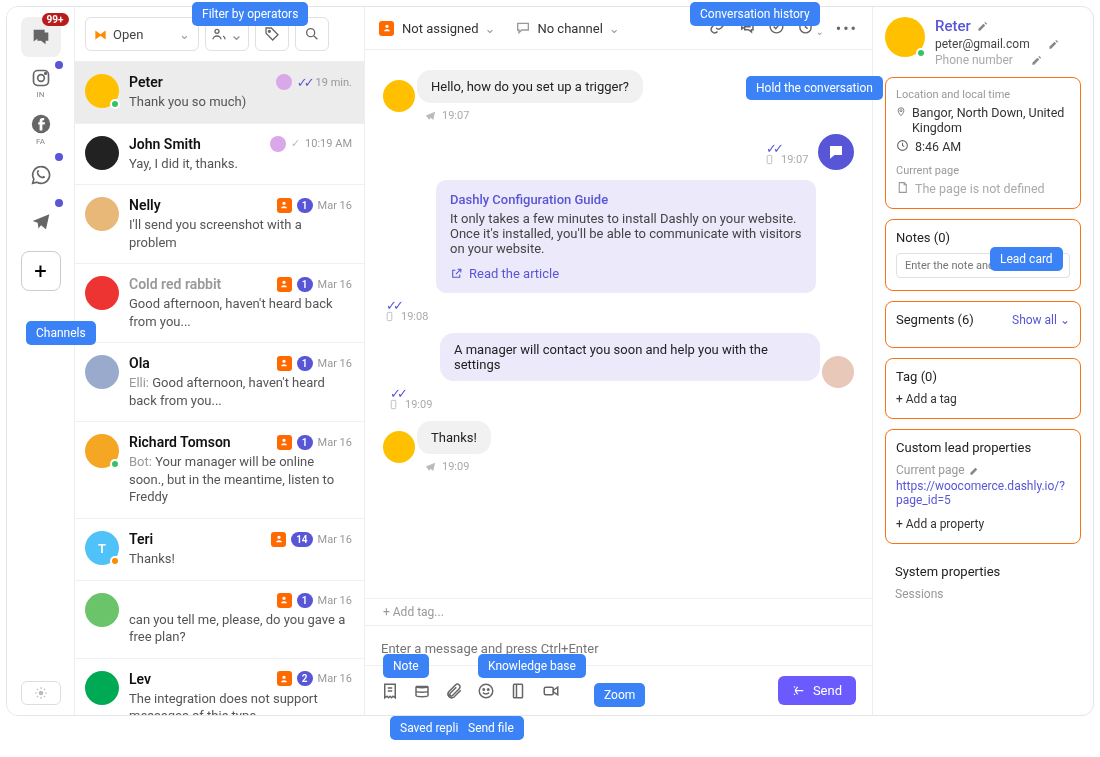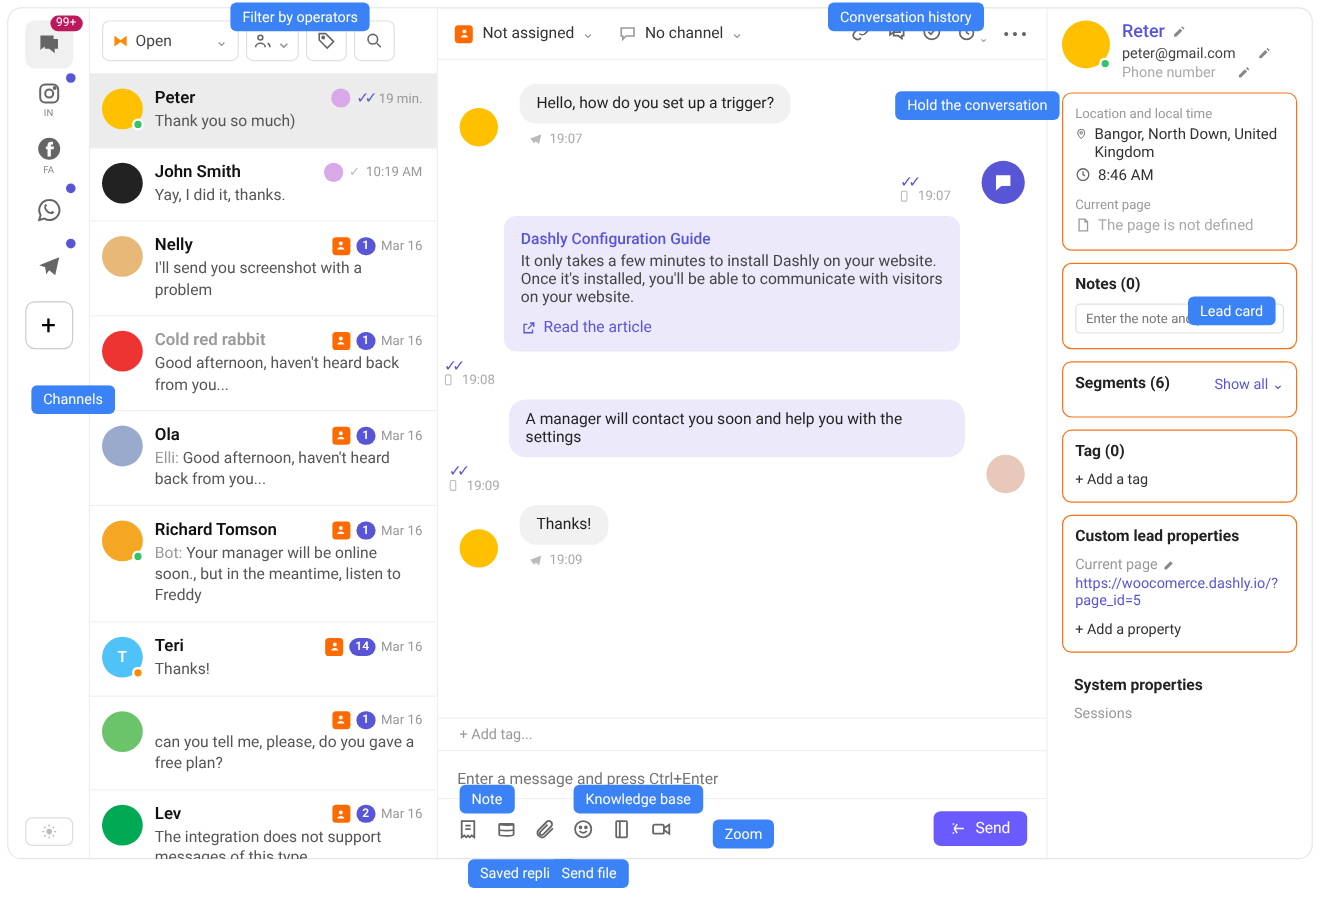--- a/index.html
+++ b/index.html
@@ -1,21 +1,21 @@
 <!DOCTYPE html>
 <html><head>
 <meta charset="utf-8">
 <style>
 *{box-sizing:border-box;margin:0;padding:0;font-family:-apple-system,BlinkMacSystemFont,"Segoe UI",Roboto,sans-serif}
 body{background:#fff;width:1100px;height:757px;overflow:hidden;position:relative}
 .app{display:flex;height:710px;border:1px solid #e5e5e5;border-radius:12px;margin:6px;overflow:hidden;background:#fff}
 .rail{width:68px;background:#fff;border-right:1px solid #eee;display:flex;flex-direction:column;align-items:center;padding-top:10px;gap:6px;position:relative}
 .rail-item{width:40px;height:40px;border-radius:8px;display:flex;align-items:center;justify-content:center;position:relative;cursor:pointer;flex-direction:column}
 .rail-item.active{background:#f0f0f0}
-.rail-badge{position:absolute;top:-4px;right:-8px;background:#be185d;color:#fff;font-size:10px;padding:1px 5px;border-radius:8px;font-weight:400}
+.rail-badge{position:absolute;top:-4px;right:-8px;background:#b91c1c;color:#fff;font-size:10px;padding:1px 5px;border-radius:8px;font-weight:700}
 .rail-dot{position:absolute;top:-2px;right:-2px;width:8px;height:8px;background:#5856d6;border-radius:50%}
 .rail-sub{font-size:8px;color:#888;margin-top:2px}
 .rail-add{width:40px;height:40px;border:1px solid #ccc;border-radius:8px;display:flex;align-items:center;justify-content:center;font-size:22px;cursor:pointer;margin-top:4px}
 .toggle-box{position:absolute;bottom:10px;left:14px;width:40px;height:24px;border:1px solid #ddd;border-radius:6px;display:flex;align-items:center;justify-content:center;cursor:pointer}
 .convlist{width:290px;border-right:1px solid #eee;display:flex;flex-direction:column;background:#fff;overflow:hidden}
 .cl-toolbar{display:flex;gap:6px;padding:10px;border-bottom:1px solid #eee}
 .cl-btn{height:34px;border:1px solid #e0e0e0;border-radius:6px;background:#fff;display:flex;align-items:center;justify-content:center;cursor:pointer;color:#444}
 .cl-filter{width:114px;display:flex;align-items:center;padding:0 8px;gap:6px;font-size:13px}
 .cl-filter .arrow{margin-left:auto;color:#999}
 .cl-op{width:44px}
@@ -35,21 +35,21 @@
 .sq{width:15px;height:15px;background:#ff6a00;border-radius:3px;display:inline-flex;align-items:center;justify-content:center}
 .sq svg{width:10px;height:10px;fill:#fff}
 .mini-av{width:16px;height:16px;border-radius:50%;background:#d8a8e8}
 .thread{flex:1;display:flex;flex-direction:column;border-right:1px solid #eee;min-width:0}
 .th-top{display:flex;align-items:center;padding:10px 14px;border-bottom:1px solid #eee;gap:12px;position:relative}
 .th-assign{display:flex;align-items:center;gap:6px;font-size:13px;color:#333;cursor:pointer}
 .th-assign .sq{margin-right:2px}
 .th-channel{display:flex;align-items:center;gap:6px;font-size:13px;color:#333;cursor:pointer;margin-left:8px}
 .th-actions{margin-left:auto;display:flex;gap:12px;align-items:center}
 .th-messages{flex:1;overflow:auto;padding:20px 18px 8px}
-.msg-row{display:flex;gap:18px;margin-bottom:10px;align-items:flex-end}
+.msg-row{display:flex;gap:2px;margin-bottom:10px;align-items:center}
 .msg-row.right{flex-direction:row-reverse}
 .bubble{background:#f1f1f1;border-radius:14px;padding:9px 14px;font-size:13px;max-width:380px;color:#222}
 .bubble.pp{background:#ece9fa}
 .card{background:#ece9fa;border-radius:10px;padding:12px 14px;max-width:380px;font-size:13px}
 .card-title{color:#5856d6;font-weight:500;margin-bottom:4px}
 .card-link{color:#5856d6;margin-top:10px;display:flex;gap:6px;align-items:center;cursor:pointer}
 .msg-meta{font-size:11px;color:#aaa;display:flex;gap:6px;align-items:center;margin-top:6px}
 .msg-col{display:flex;flex-direction:column;align-items:flex-end}
 .msg-col.left{align-items:flex-start}
 .fab{width:36px;height:36px;border-radius:50%;background:#5856d6;display:flex;align-items:center;justify-content:center;margin-top:2px}
@@ -65,21 +65,21 @@
 .lead-line{display:flex;align-items:center;gap:18px;margin-top:2px;font-size:12px;color:#444}
 .muted{color:#aaa}
 .panel{border:1px solid #f97316;border-radius:8px;padding:10px 10px 12px;margin-bottom:10px}
 .panel-label{font-size:11px;color:#999;margin-bottom:4px}
 .loc{font-size:12.5px;color:#333;display:flex;gap:6px;align-items:flex-start}
 .note-input{width:100%;border:1px solid #e0e0e0;border-radius:4px;padding:5px 8px;font-size:11px;color:#999}
 .seg-head{display:flex;justify-content:space-between;align-items:center;margin-bottom:8px}
 .seg-head a{color:#5856d6;font-size:12px;cursor:pointer;display:flex;gap:3px;align-items:center}
 .chips{display:flex;flex-wrap:wrap;gap:6px}
 .chip{background:#9e9e9e;color:#fff;font-size:11px;padding:3px 9px;border-radius:10px}
-.panel-title{font-weight:700;font-size:13px;margin-bottom:8px;color:#222}
+.panel-title{font-weight:400;font-size:13px;margin-bottom:8px;color:#222}
 .add-link{font-size:12px;color:#333;cursor:pointer}
 .tip{position:absolute;background:#3b82f6;color:#fff;font-size:12px;padding:5px 10px;border-radius:5px;white-space:nowrap;z-index:50}
 .icn svg{display:block}
 .ticks{color:#5856d6;font-size:13px;line-height:1;letter-spacing:-4px}
 .tool-icon{color:#666;cursor:pointer}
 .bolt{color:#ff8a00}
 .phone-svg{width:11px;height:11px;fill:#aaa}
 .pen{width:11px;height:11px;fill:#888;cursor:pointer}
 </style>
 </head>

